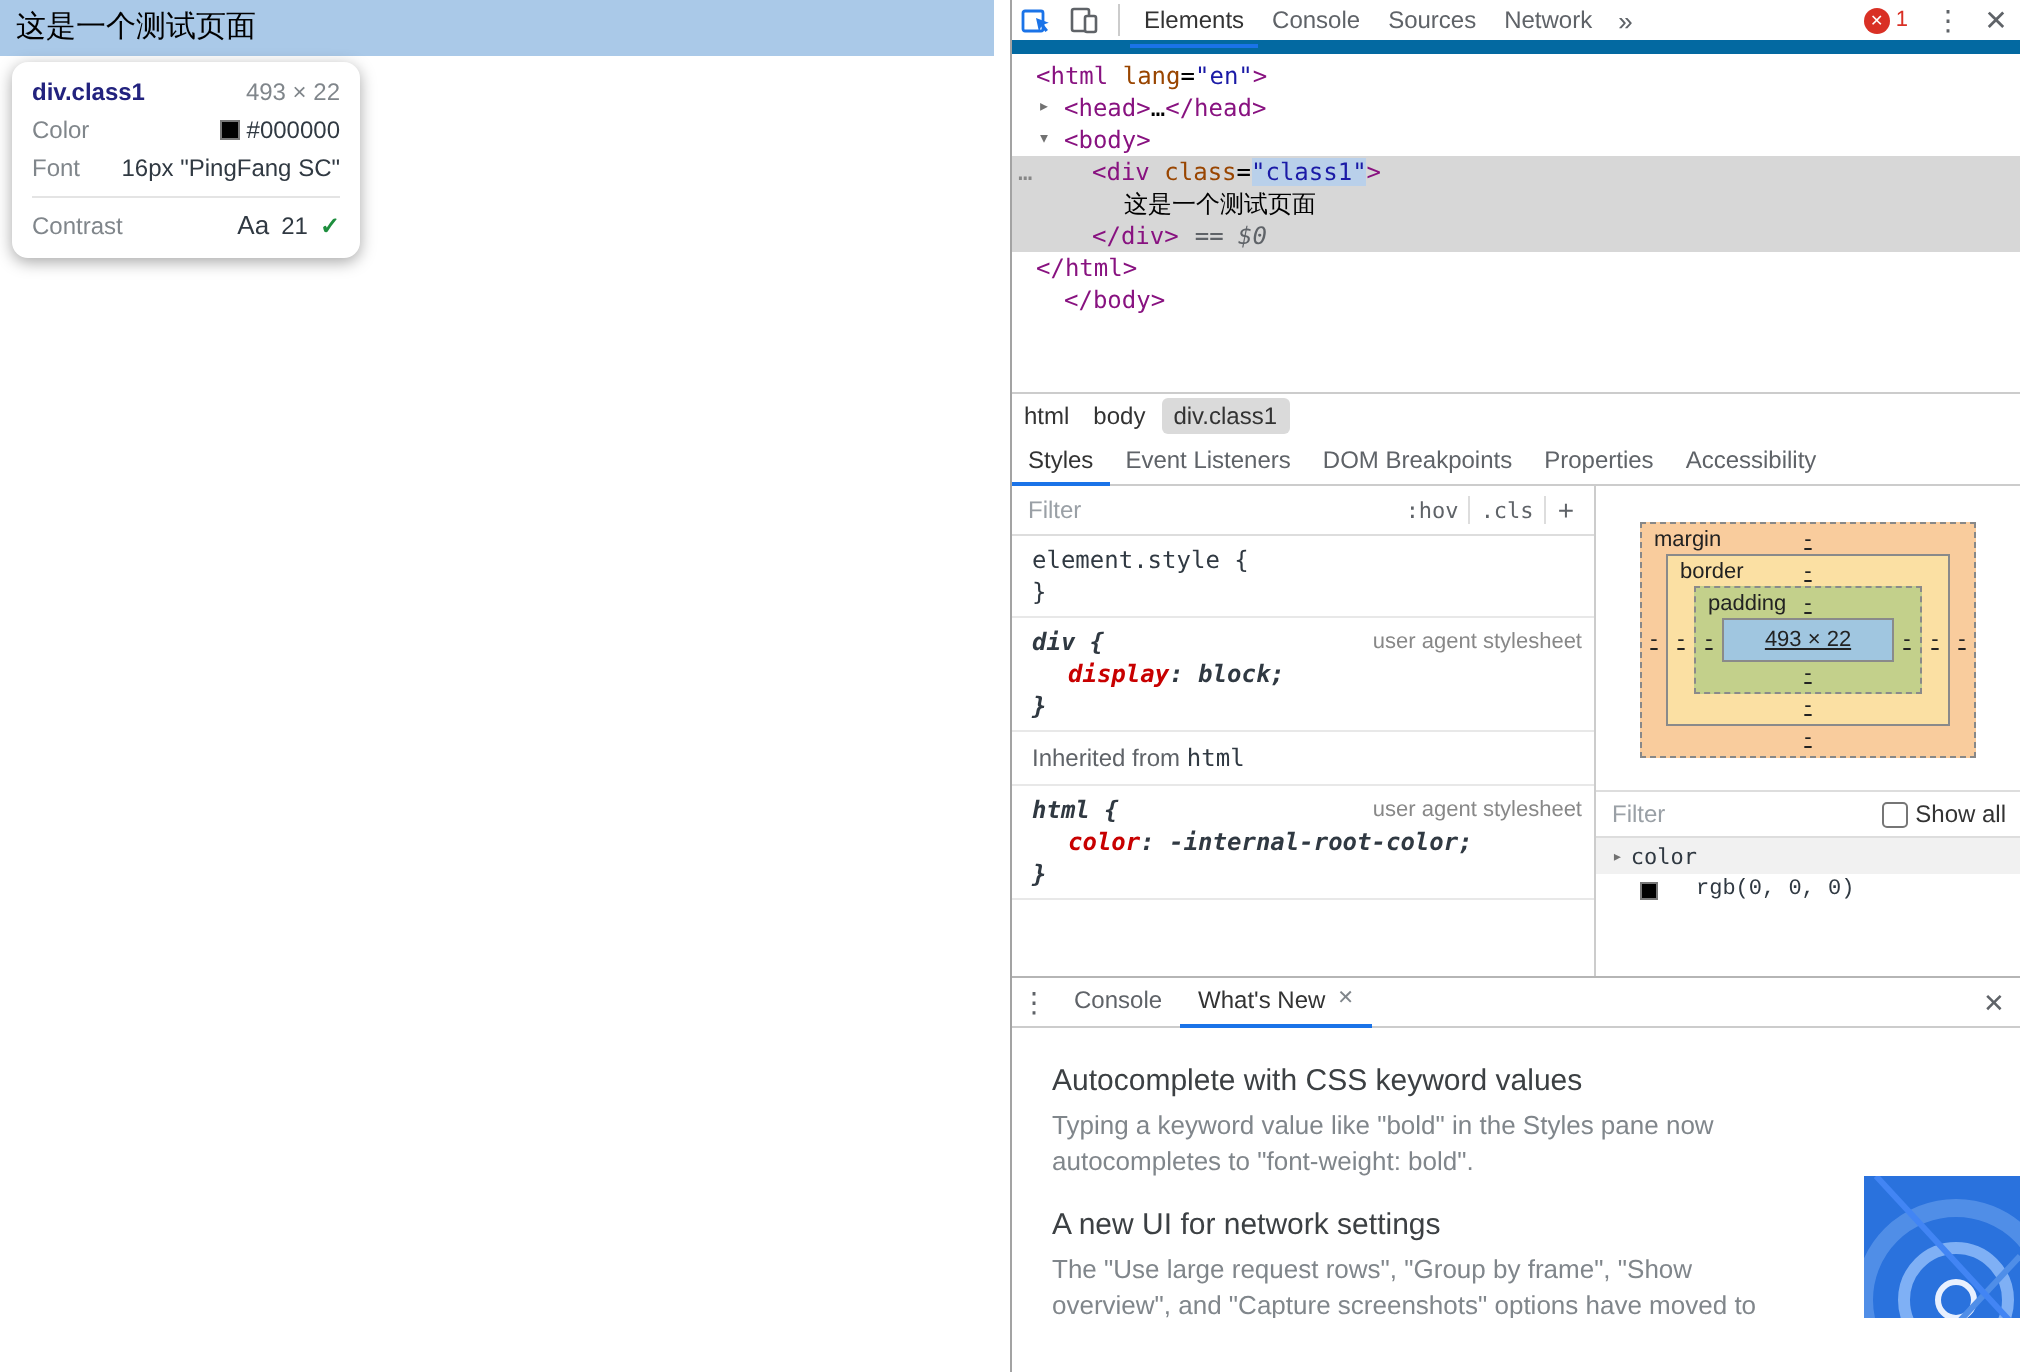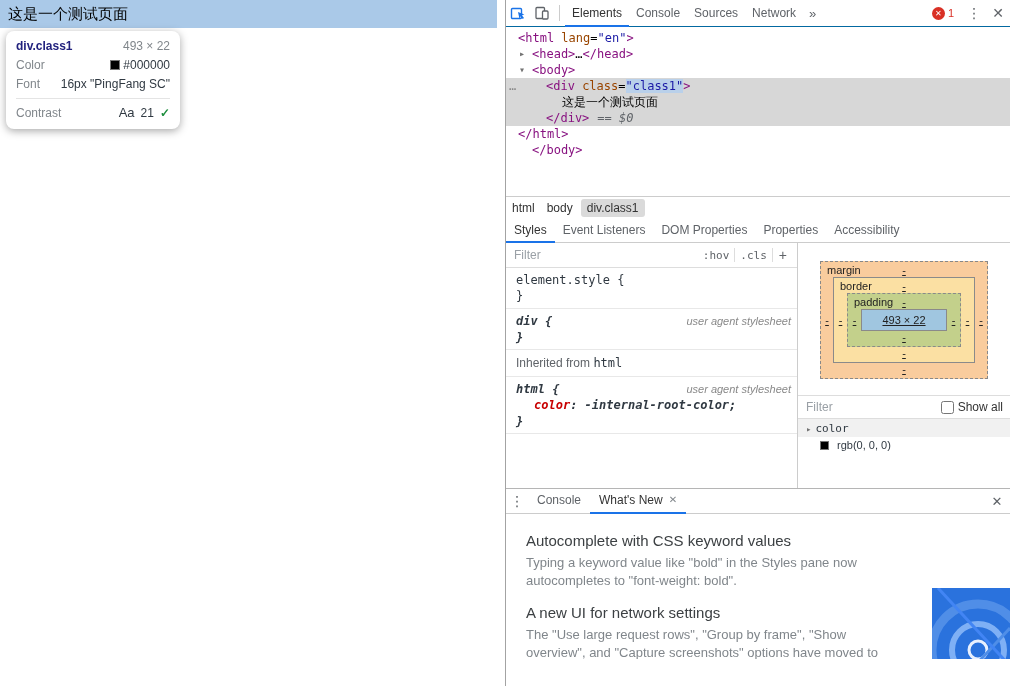--- a/index.html
+++ b/index.html
@@ -16,21 +16,21 @@
   .tt-label { color:#80868b; }
   .tt-val { color:#303942; display:flex; align-items:center; gap:3px; }
   .swatch { display:inline-block; width:10px; height:10px; background:#000; border:1px solid #777; }
   .tt-div { border-top:1px solid #e4e4e4; margin:7px 0 6px; }
   .tt-contrast-right { display:flex; align-items:center; gap:6px; color:#303942; }
   .tt-aa { font-size:13px; }
   .tt-check { color:#1e8e3e; font-weight:bold; }
 
   
   .devtools { position:absolute; left:505px; top:0; width:505px; height:686px; background:#fff; border-left:1px solid #a3a3a3; }
-  .dt-toolbar { position:absolute; left:0; top:0; width:100%; height:27px; display:flex; align-items:center; border-bottom:1px solid #0369a1; background:#fff; }
+  .dt-toolbar { position:absolute; left:0; top:0; width:100%; height:27px; display:flex; align-items:center; border-bottom:7px solid #0369a1; background:#fff; }
   .tb-icon { background:none; border:none; width:24px; height:24px; display:flex; align-items:center; justify-content:center; cursor:pointer; color:#5f6368; font-size:14px; }
   .sep { width:1px; height:16px; background:#ccc; margin:0 5px; }
   .dt-tab { font-size:12px; color:#5f6368; padding:0 7px; height:27px; line-height:26px; cursor:pointer; border-bottom:2px solid transparent; white-space:nowrap; }
   .dt-tab.active { color:#333; border-bottom-color:#1a73e8; }
   .overflow-btn { font-size:13px; color:#5f6368; padding:0 6px; cursor:pointer; }
   .spacer { flex:1; }
   .err-badge { display:flex; align-items:center; gap:3px; font-size:11px; color:#d93025; cursor:pointer; margin-right:8px; }
   .err-circle { width:13px; height:13px; border-radius:50%; background:#d93025; color:#fff; font-size:8px; line-height:13px; text-align:center; display:inline-block; }
 
   
@@ -62,21 +62,21 @@
   .styles-left { position:absolute; left:0; top:0; width:292px; height:100%; border-right:1px solid #ccc; overflow:hidden; }
   .styles-toolbar { height:25px; display:flex; align-items:center; border-bottom:1px solid #ddd; padding:0 4px 0 8px; }
   .styles-filter { border:none; outline:none; font-size:12px; color:#333; flex:1; min-width:30px; font-family:"Liberation Sans",sans-serif; }
   .styles-filter::placeholder { color:#9aa0a6; }
   .st-btn { font-family:"DejaVu Sans Mono",monospace; font-size:11px; color:#5f6368; padding:0 5px; cursor:pointer; white-space:nowrap; }
   .st-plus { font-size:14px; color:#5f6368; padding:0 6px; cursor:pointer; }
   .mini-sep { width:1px; height:14px; background:#ddd; }
   .rules { font-family:"DejaVu Sans Mono",monospace; font-size:12px; line-height:16px; color:#303942; }
   .rule { padding:4px 6px 4px 10px; border-bottom:1px solid #e8e8e8; position:relative; }
   .r-decl { padding-left:18px; }
-  .r-origin { position:absolute; right:6px; top:4px; color:#888; font-style:italic; font-size:11px; font-family:"Liberation Sans",sans-serif; }
+  .r-origin { position:absolute; right:6px; top:4px; color:#888; font-size:11px; font-family:"Liberation Sans",sans-serif; }
   .ua { font-style:italic;font-weight:bold; }
   .prop-n { color:#c80000; }
   .prop-v { color:#303942; }
   .inherited { padding:5px 10px; font-size:12px; color:#5f6368; border-bottom:1px solid #e8e8e8; font-family:"Liberation Sans",sans-serif; }
   .inherited .link { font-family:"DejaVu Sans Mono",monospace; color:#303942; cursor:pointer; }
 
   
   .styles-right { position:absolute; left:292px; top:0; width:213px; height:100%; overflow:hidden; }
   .bm-wrap { padding:18px 0 0 22px; }
   .bm { font-size:11px; color:#222; text-align:center; }
@@ -87,21 +87,21 @@
   .bm-row1 { position:relative; height:14px; line-height:14px; }
   .bm-lab { position:absolute; left:6px; }
   .bm-mid { display:flex; align-items:center; justify-content:center; }
   .bm-mid .d { width:13px; }
   .bm-botd { height:13px; line-height:13px; }
   .computed-filter { margin-top:16px; height:24px; display:flex; align-items:center; border-top:1px solid #ddd; border-bottom:1px solid #ddd; padding:0 8px; }
   .computed-filter input[type=text] { border:none; outline:none; font-size:12px; flex:1; min-width:20px; color:#333; font-family:"Liberation Sans",sans-serif; }
   .computed-filter input::placeholder { color:#9aa0a6; }
   .showall { display:flex; align-items:center; gap:4px; font-size:12px; color:#333; }
   .cp-row { font-family:"DejaVu Sans Mono",monospace; font-size:11px; color:#303942; padding:3px 8px 2px; background:#f1f1f1; display:flex; align-items:center; gap:4px; }
-  .cp-val { font-family:Liberation Sans, sans-serif; font-size:11px; color:#303942; padding:2px 8px 0 22px; display:flex; align-items:center; gap:8px; }
+  .cp-val { font-family:Liberation Mono, monospace; font-size:11px; color:#303942; padding:2px 8px 0 22px; display:flex; align-items:center; gap:19px; }
   .cp-arrow { color:#727272; font-size:9px; }
   .swatch-sm { display:inline-block; width:9px; height:9px; background:#000; border:1px solid #777; }
 
   
   .dt-drawer { position:absolute; left:0; top:488px; width:100%; height:198px; background:#fff; border-top:1px solid #b5b5b5; }
   .drawer-tabs { height:25px; display:flex; align-items:center; border-bottom:1px solid #ccc; }
   .drw-menu { background:none; border:none; color:#5f6368; font-size:14px; width:22px; cursor:pointer; }
   .drw-tab { font-size:12px; color:#5f6368; padding:0 9px; height:25px; line-height:24px; cursor:pointer; border-bottom:2px solid transparent; display:flex; align-items:center; gap:6px; }
   .drw-tab.active { color:#333; border-bottom-color:#1a73e8; }
   .tab-x { color:#80868b; font-size:10px; cursor:pointer; }
@@ -213,21 +213,21 @@
 
     <div class="dt-breadcrumb">
       <span class="bc-item">html</span>
       <span class="bc-item">body</span>
       <span class="bc-item active">div.class1</span>
     </div>
 
     <div class="dt-subtabs">
       <span class="sub-tab active">Styles</span>
       <span class="sub-tab">Event Listeners</span>
-      <span class="sub-tab">DOM Properties</span>
+      <span class="sub-tab">DOM Breakpoints</span>
       <span class="sub-tab">Properties</span>
       <span class="sub-tab">Accessibility</span>
     </div>
 
     <div class="dt-styles">
       <div class="styles-left">
         <div class="styles-toolbar">
           <input class="styles-filter" type="text" placeholder="Filter" style="">
           <span class="st-btn">:hov</span>
           <span class="mini-sep"></span>
@@ -236,20 +236,23 @@
           <span class="st-plus">+</span>
         </div>
         <div class="rules">
           <div class="rule">
             <div><span>element.style</span><span>&nbsp;</span><span>{</span></div>
             <div><span>}</span></div>
           </div>
           <div class="rule">
             <span class="r-origin">user agent stylesheet</span>
             <div class="ua"><span>div</span><span>&nbsp;</span><span>{</span></div>
+            <div class="r-decl ua">
+              <span class="prop-n">display</span><span>:</span><span>&nbsp;</span><span class="prop-v">block</span><span>;</span>
+            </div>
             <div class="ua"><span>}</span></div>
           </div>
           <div class="inherited">
             <span>Inherited from</span>
             <span class="link">html</span>
           </div>
           <div class="rule">
             <span class="r-origin">user agent stylesheet</span>
             <div class="ua"><span>html</span><span>&nbsp;</span><span>{</span></div>
             <div class="r-decl ua">

